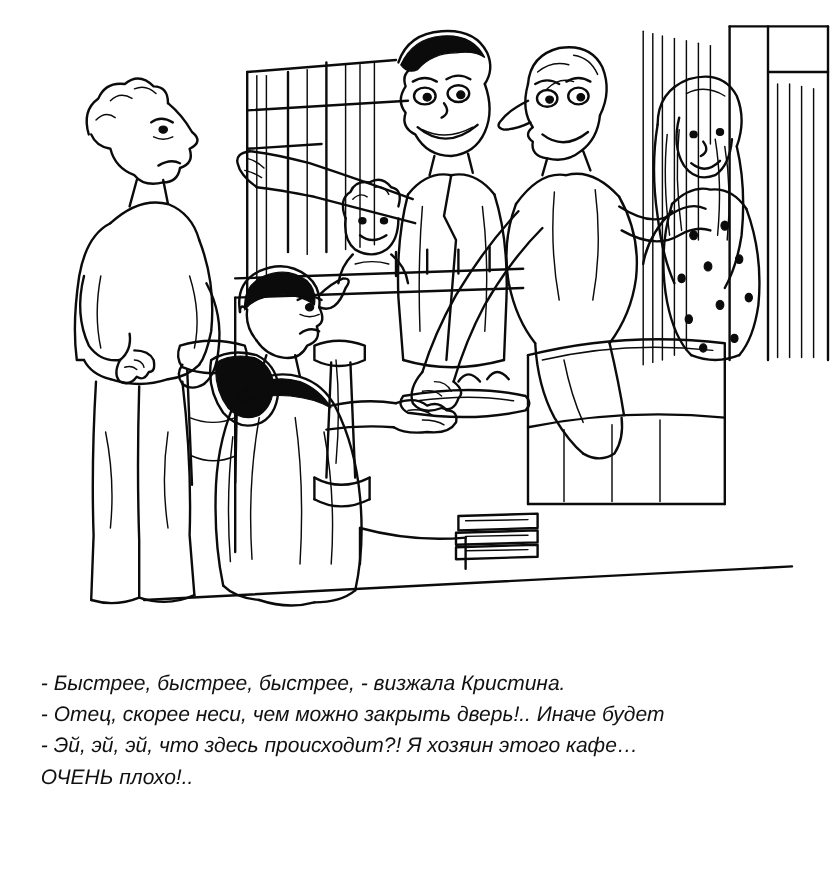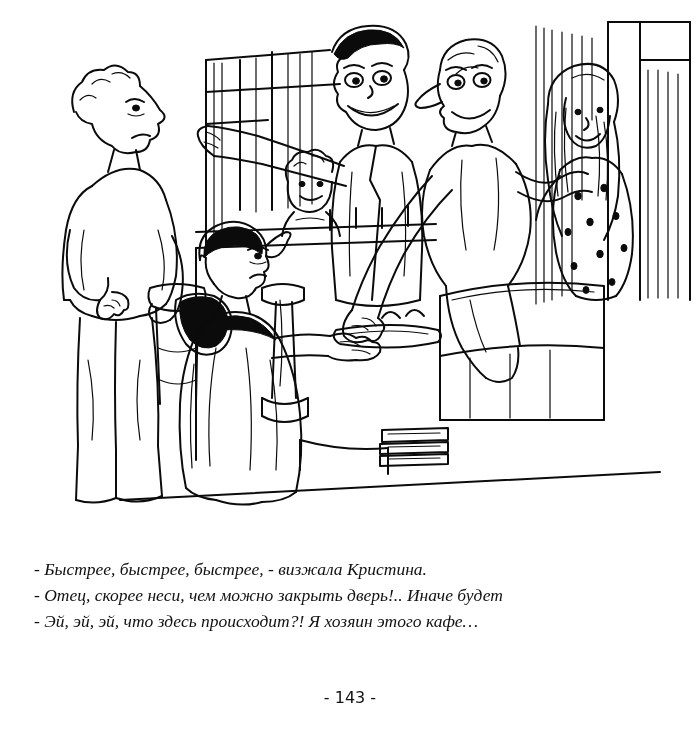--- a/index.html
+++ b/index.html
@@ -33,21 +33,21 @@
     width: 700px;
     height: 540px;
   }
   #caption {
     position: absolute;
     left: 34px;
     top: 556px;
     width: 640px;
   }
   .caption-line {
-    font-family: Liberation Serif, serif;
+    font-family: Liberation Sans, sans-serif;
     font-style: italic;
     font-size: 17.5px;
     line-height: 26px;
     color: #111111;
     white-space: pre-wrap;
   }
   #page-number {
     position: absolute;
     left: 0;
     top: 688px;
@@ -432,17 +432,17 @@
         <path class="ink" d="M388 448 L388 474"></path>
       </g>
 
     </svg>
   </div>
 
   <div id="caption">
     <div class="caption-line">- Быстрее, быстрее, быстрее, - визжала Кристина.</div>
     <div class="caption-line">- Отец, скорее неси, чем можно закрыть дверь!.. Иначе будет</div>
     <div class="caption-line">- Эй, эй, эй, что здесь происходит?! Я хозяин этого кафе…</div>
+    <div class="caption-line">ОЧЕНЬ плохо!..</div>
   </div>
 
-  <div id="page-number">- 143 -</div>
 
 </div>
 
 </body></html>

